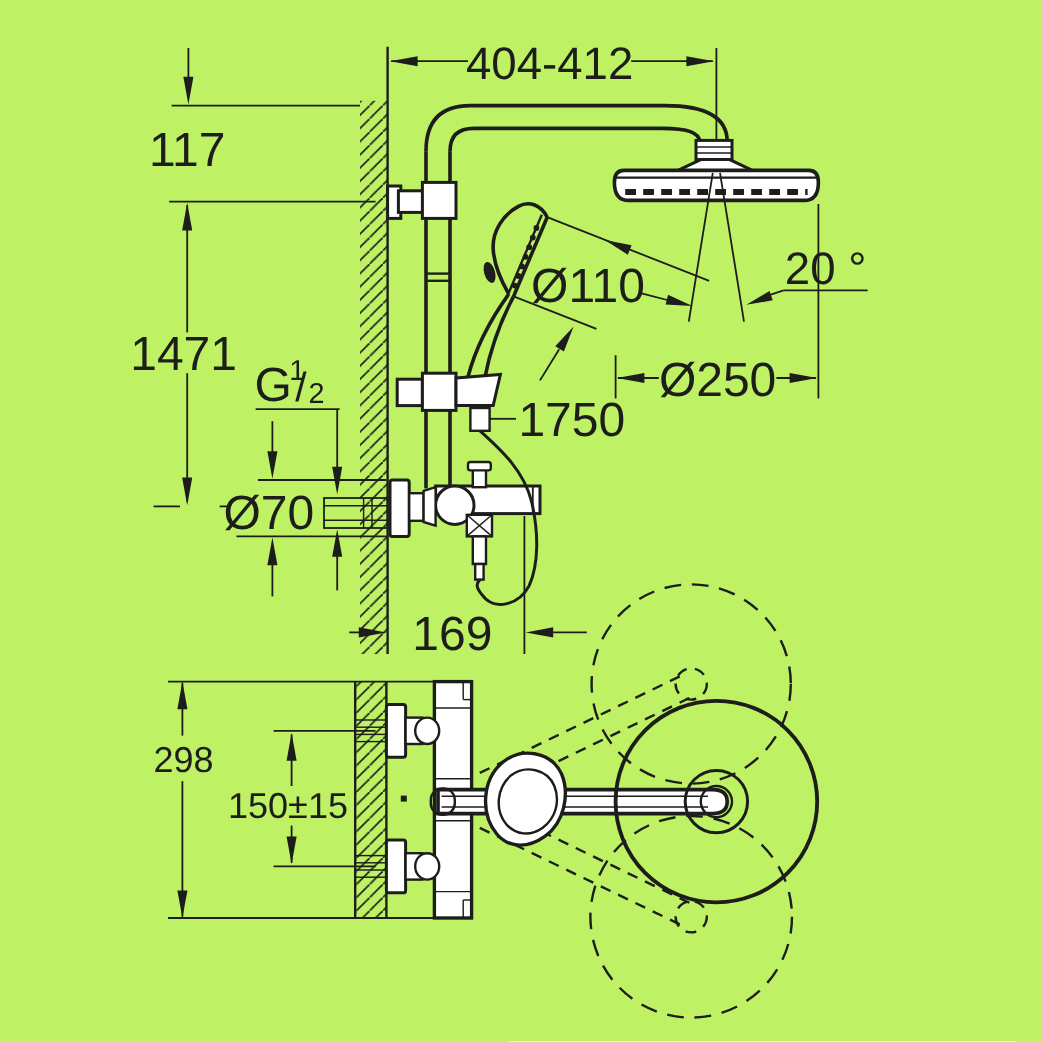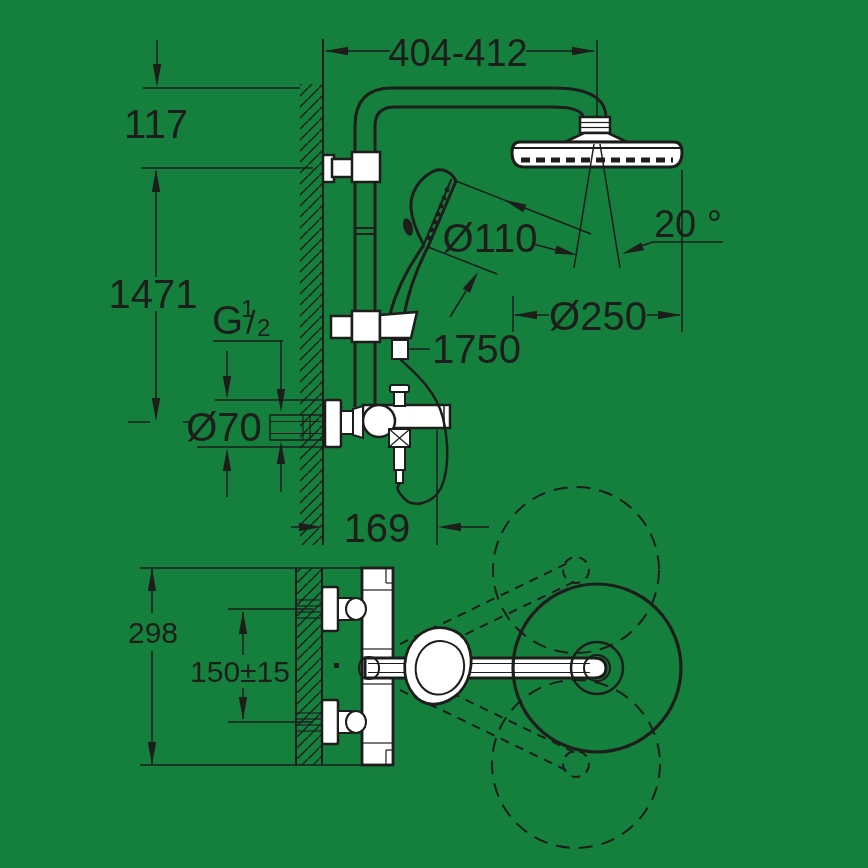--- a/index.html
+++ b/index.html
@@ -1,16 +1,16 @@
 <!DOCTYPE html>
 <html><head>
 <meta charset="utf-8">
 <style>
   html,body{margin:0;padding:0;background:#fff;}
-  .stage{width:868px;height:868px;background:#15803d;position:relative;font-family:"Liberation Sans",sans-serif;}
+  .stage{width:868px;height:868px;background:#bef264;position:relative;font-family:"Liberation Sans",sans-serif;}
   svg{display:block;}
   .ln{stroke:#1d1d1b;fill:none;}
   .o3{stroke-width:3;}
   .o32{stroke-width:3.2;}
   .o25{stroke-width:2.5;}
   .o2{stroke-width:2;}
   .thin{stroke-width:1.5;}
   .t12{stroke-width:1.2;}
   .wf{fill:#ffffff;stroke:#1d1d1b;}
   .arr{fill:#1d1d1b;stroke:none;}

